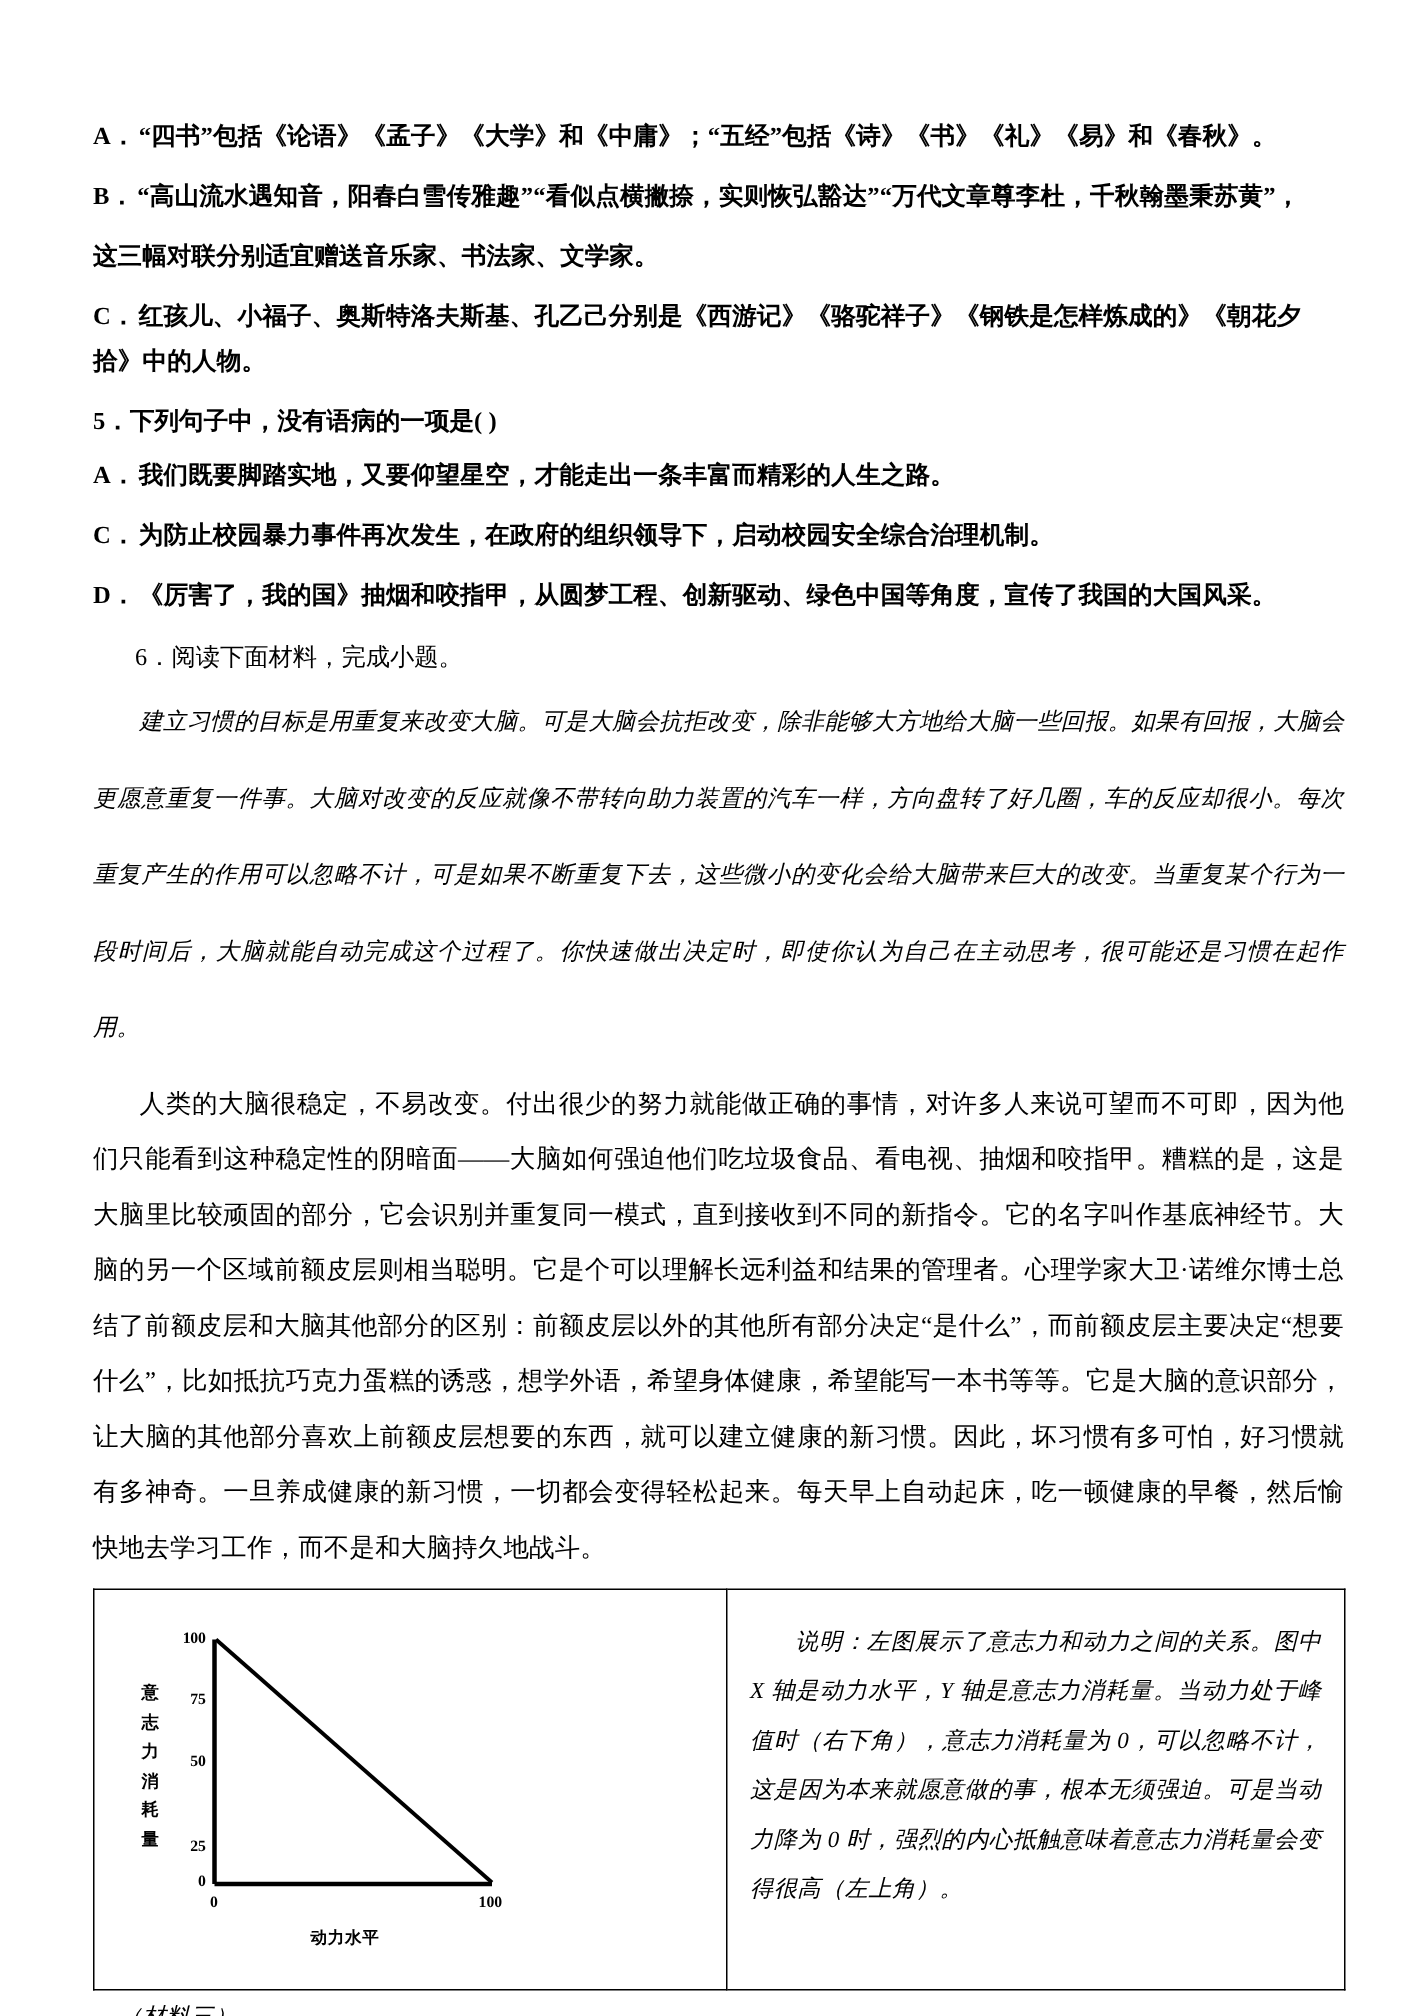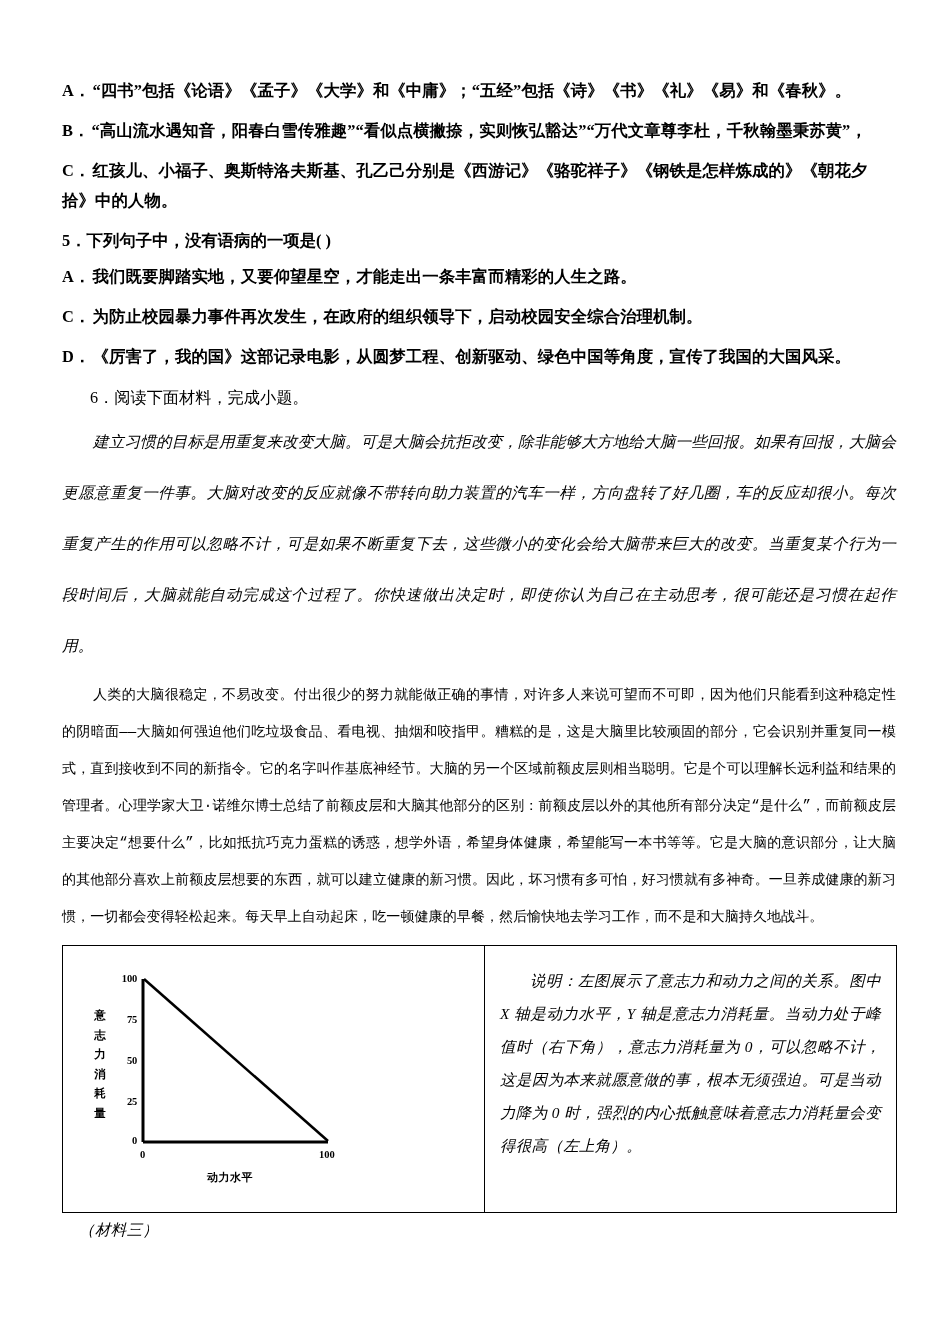--- a/index.html
+++ b/index.html
@@ -82,27 +82,27 @@
     line-height: 51px;
     margin: 0 0 0 0;
     text-indent: 31px;
     text-align: justify;
     text-justify: inter-ideograph;
     font-family: "Liberation Serif", "DejaVu Serif", serif;
     font-style: italic;
     letter-spacing: 0.15px;
   }
   .para-song {
-    font-size: 14px;
+    font-size: 17px;
     line-height: 37px;
     margin: 6px 0 0 0;
     text-indent: 31px;
     text-align: justify;
     text-justify: inter-ideograph;
-    font-family: Liberation Mono, monospace;
+    font-family: Liberation Serif, serif;
     letter-spacing: 0.1px;
   }
 
   
   .fig-table {
     margin-top: 9px;
     border: 1.6px solid #000;
     border-collapse: collapse;
     width: 834px;
     height: 268px;
@@ -182,41 +182,42 @@
 <div class="page">
   <div class="content">
 
     <div class="choice">
       <span class="opt"><span>A</span><span>．</span></span><span class="txt">“四书”包括《论语》《孟子》《大学》和《中庸》；“五经”包括《诗》《书》《礼》《易》和《春秋》。</span>
     </div>
 
     <div class="choice">
       <span class="opt"><span>B</span><span>．</span></span><span class="txt">“高山流水遇知音，阳春白雪传雅趣”“看似点横撇捺，实则恢弘豁达”“万代文章尊李杜，千秋翰墨秉苏黄”，</span>
     </div>
+    <div class="choice-cont">这三幅对联分别适宜赠送音乐家、书法家、文学家。</div>
 
     <div class="choice">
       <span class="opt"><span>C</span><span>．</span></span><span class="txt">红孩儿、小福子、奥斯特洛夫斯基、孔乙己分别是《西游记》《骆驼祥子》《钢铁是怎样炼成的》《朝花夕拾》中的人物。</span>
     </div>
 
 
     <div class="qline">
       <span class="qnum">5．</span><span>下列句子中，没有语病的一项是(    )</span>
     </div>
 
     <div class="choice">
       <span class="opt"><span>A</span><span>．</span></span><span class="txt">我们既要脚踏实地，又要仰望星空，才能走出一条丰富而精彩的人生之路。</span>
     </div>
 
 
     <div class="choice">
       <span class="opt"><span>C</span><span>．</span></span><span class="txt">为防止校园暴力事件再次发生，在政府的组织领导下，启动校园安全综合治理机制。</span>
     </div>
 
     <div class="choice">
-      <span class="opt"><span>D</span><span>．</span></span><span class="txt">《厉害了，我的国》这部记录电影，从圆梦工程、创新驱动、绿色中国等角度，宣传了我国的大国风采。</span>
+      <span class="opt"><span>D</span><span>．</span></span><span class="txt">《厉害了，我的国》抽烟和咬指甲，从圆梦工程、创新驱动、绿色中国等角度，宣传了我国的大国风采。</span>
     </div>
 
     <div class="q6">6．阅读下面材料，完成小题。</div>
 
     <div class="para-kai">建立习惯的目标是用重复来改变大脑。可是大脑会抗拒改变，除非能够大方地给大脑一些回报。如果有回报，大脑会更愿意重复一件事。大脑对改变的反应就像不带转向助力装置的汽车一样，方向盘转了好几圈，车的反应却很小。每次重复产生的作用可以忽略不计，可是如果不断重复下去，这些微小的变化会给大脑带来巨大的改变。当重复某个行为一段时间后，大脑就能自动完成这个过程了。你快速做出决定时，即使你认为自己在主动思考，很可能还是习惯在起作用。</div>
 
     <div class="para-song">人类的大脑很稳定，不易改变。付出很少的努力就能做正确的事情，对许多人来说可望而不可即，因为他们只能看到这种稳定性的阴暗面——大脑如何强迫他们吃垃圾食品、看电视、抽烟和咬指甲。糟糕的是，这是大脑里比较顽固的部分，它会识别并重复同一模式，直到接收到不同的新指令。它的名字叫作基底神经节。大脑的另一个区域前额皮层则相当聪明。它是个可以理解长远利益和结果的管理者。心理学家大卫·诺维尔博士总结了前额皮层和大脑其他部分的区别：前额皮层以外的其他所有部分决定“是什么”，而前额皮层主要决定“想要什么”，比如抵抗巧克力蛋糕的诱惑，想学外语，希望身体健康，希望能写一本书等等。它是大脑的意识部分，让大脑的其他部分喜欢上前额皮层想要的东西，就可以建立健康的新习惯。因此，坏习惯有多可怕，好习惯就有多神奇。一旦养成健康的新习惯，一切都会变得轻松起来。每天早上自动起床，吃一顿健康的早餐，然后愉快地去学习工作，而不是和大脑持久地战斗。</div>
 
     <table class="fig-table">
       <tbody>
@@ -238,21 +239,21 @@
               <span>志</span>
               <span>力</span>
               <span>消</span>
               <span>耗</span>
               <span>量</span>
             </div>
 
             <div class="tick" style="left:48px; top:27px; width:26px;">100</div>
             <div class="tick" style="left:48px; top:68px; width:26px;">75</div>
             <div class="tick" style="left:48px; top:109px; width:26px;">50</div>
-            <div class="tick" style="left:48px; top:150px; width:26px;">25</div>
+            <div class="tick" style="left:48px; top:166px; width:26px;">25</div>
             <div class="tick" style="left:48px; top:189px; width:26px;">0</div>
 
             <div class="tick-x" style="left:77px; top:203px;">0</div>
             <div class="tick-x" style="left:256px; top:203px;">100</div>
 
             <div class="xlabel" style="left:144px; top:224px;">动力水平</div>
 
           </div>
         </td>
 

